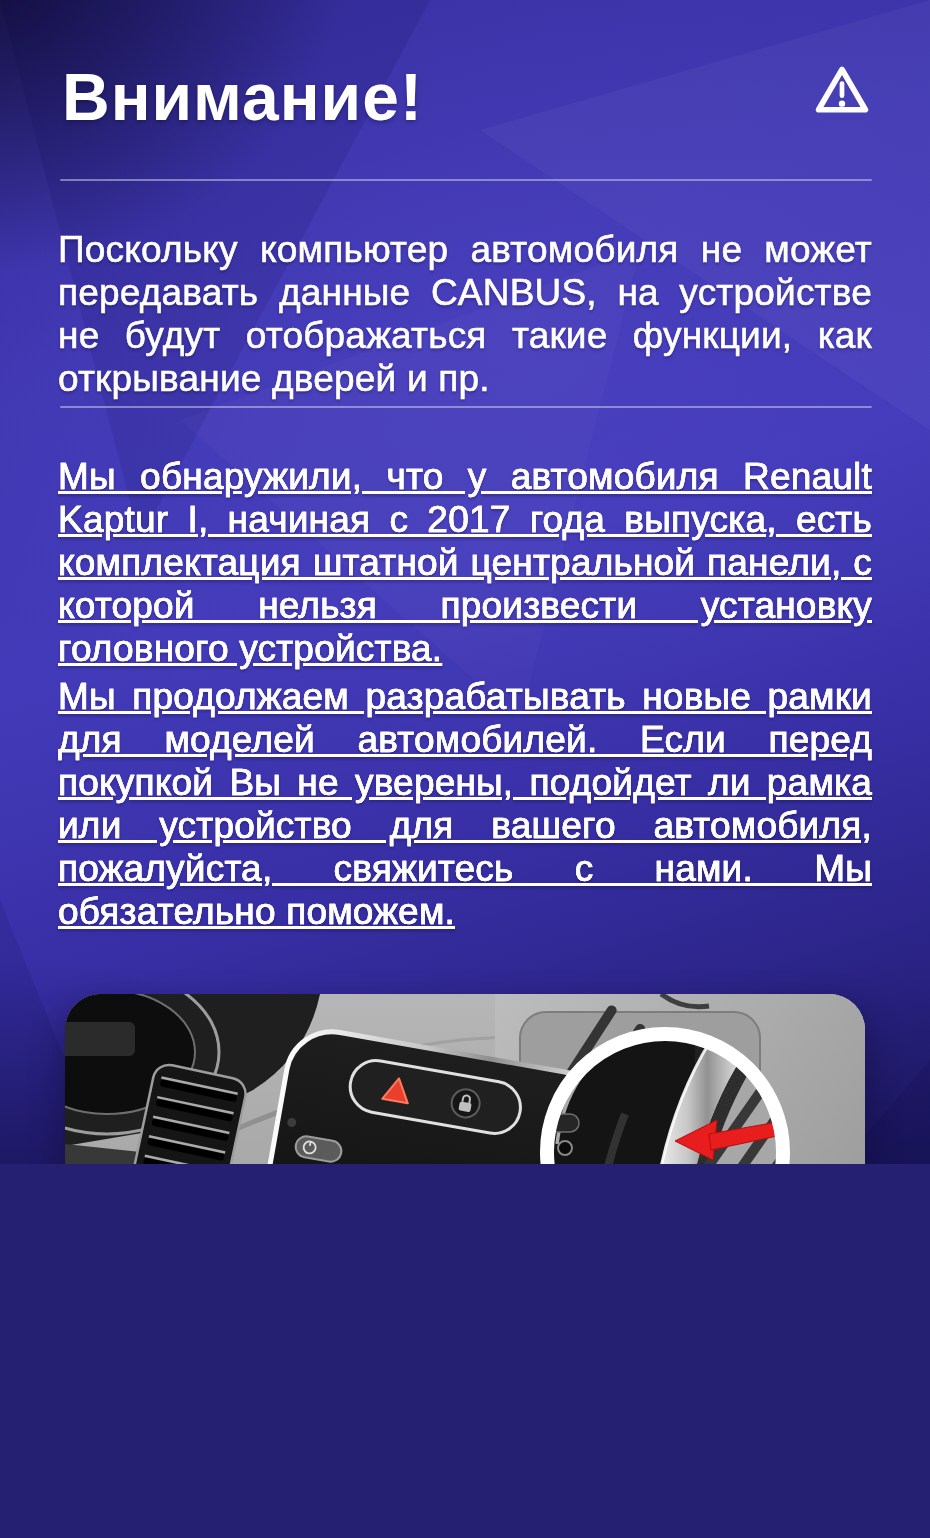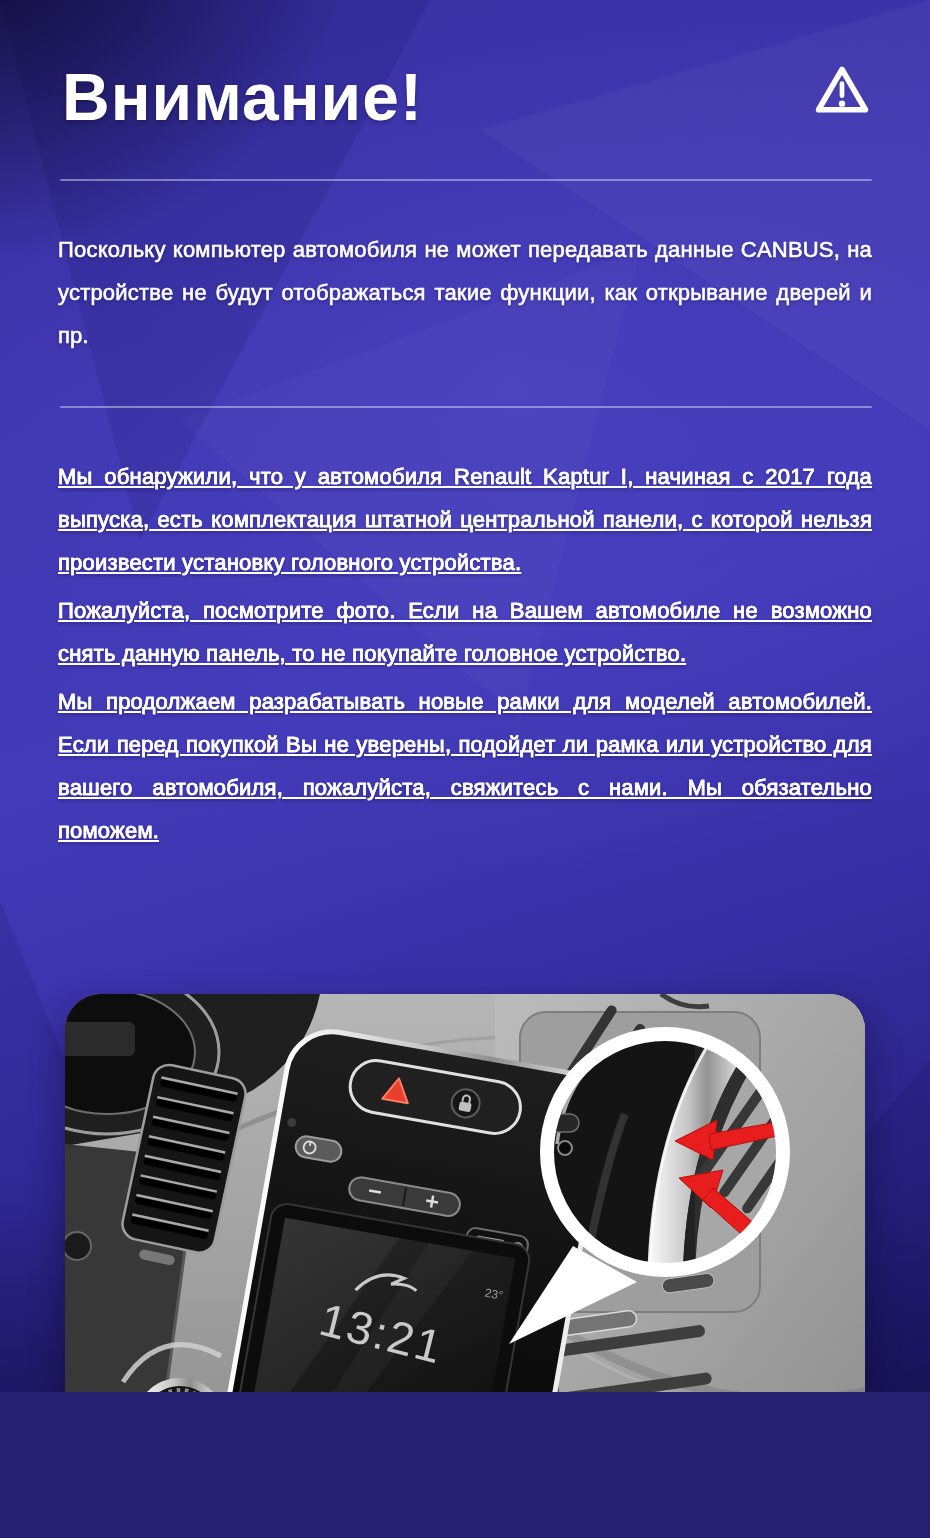--- a/index.html
+++ b/index.html
@@ -1,20 +1,20 @@
 <!DOCTYPE html>
 <html><head>
 <meta charset="utf-8">
 <style>
   * { margin:0; padding:0; box-sizing:border-box; }
   html,body { width:930px; }
   body { font-family:"Liberation Sans", sans-serif; background:#262072; }
 
   .page {
-    position:relative; width:930px; height:1392px; overflow:hidden;
+    position:relative; width:930px; height:1164px; overflow:hidden;
     background:
       radial-gradient(620px 520px at -4% -4%, rgba(8,6,28,0.8), rgba(8,6,28,0) 62%),
       radial-gradient(900px 700px at 55% 28%, rgba(110,98,235,0.16), rgba(0,0,0,0) 70%),
       radial-gradient(700px 420px at 0% 104%, rgba(12,9,50,0.45), rgba(0,0,0,0) 60%),
       radial-gradient(700px 420px at 100% 104%, rgba(12,9,50,0.40), rgba(0,0,0,0) 60%),
       linear-gradient(163deg, #352d9c 0%, #4037b2 28%, #433ab9 48%, #382fa6 68%, #2a2384 86%, #211b6e 100%);
   }
   .facets { position:absolute; inset:0; pointer-events:none; }
 
   .page-title {
@@ -24,21 +24,21 @@
   }
   .warning-icon { position:absolute; left:812px; top:62px; width:60px; height:58px; }
 
   .divider { position:absolute; left:60px; width:812px; height:2px;
              background:rgba(214,214,242,0.5); border-radius:1px; }
   .divider-1 { top:179px; }
   .divider-2 { top:406px; }
 
   .body-text {
     position:absolute; left:58px; width:814px;
-    color:#ffffff; font-size:22px; line-height:43px; font-weight:400;
+    color:#ffffff; font-size:37px; line-height:43px; font-weight:400;
     text-align:justify; letter-spacing:0.2px;
     -webkit-text-stroke:0.6px #ffffff;
     text-shadow:0 2px 3px rgba(10,8,40,.35);
   }
   .block-1 { top:228px; }
   .block-2 { top:455px; }
   .block-2 p { margin:0 0 5px 0;text-decoration:underline; }
   .block-2 p:last-child { margin-bottom:0; }
 
   .photo-frame {
@@ -72,21 +72,20 @@
   </svg>
 
   <div class="divider divider-1"></div>
 
   <p class="body-text block-1">Поскольку компьютер автомобиля не может передавать данные CANBUS, на устройстве не будут отображаться такие функции, как открывание дверей и пр.</p>
 
   <div class="divider divider-2"></div>
 
   <div class="body-text block-2">
     <p>Мы обнаружили, что у автомобиля Renault Kaptur I, начиная с 2017 года выпуска, есть комплектация штатной центральной панели, с которой нельзя произвести установку головного устройства.</p>
-    <p>Пожалуйста, посмотрите фото. Если на Вашем автомобиле не возможно снять данную панель, то не покупайте головное устройство.</p>
     <p>Мы продолжаем разрабатывать новые рамки для моделей автомобилей. Если перед покупкой Вы не уверены, подойдет ли рамка или устройство для вашего автомобиля, пожалуйста, свяжитесь с нами. Мы обязательно поможем.</p>
   </div>
 
   <figure class="photo-frame">
     <svg viewBox="0 0 800 512" preserveAspectRatio="none">
       <defs>
         <linearGradient id="dashG" x1="0" y1="0" x2="0" y2="1">
           <stop offset="0" stop-color="#b6b6b6"></stop>
             <stop offset="0.5" stop-color="#a2a2a2"></stop>
             <stop offset="1" stop-color="#8c8c8c"></stop>

